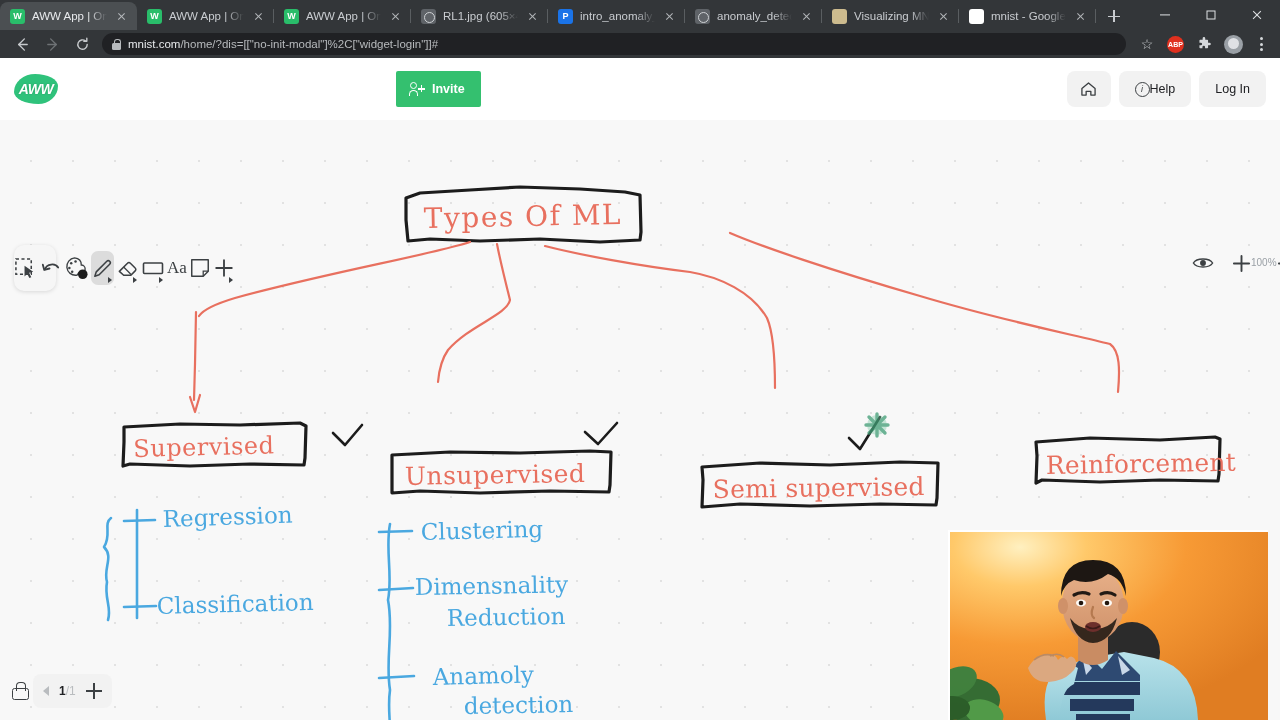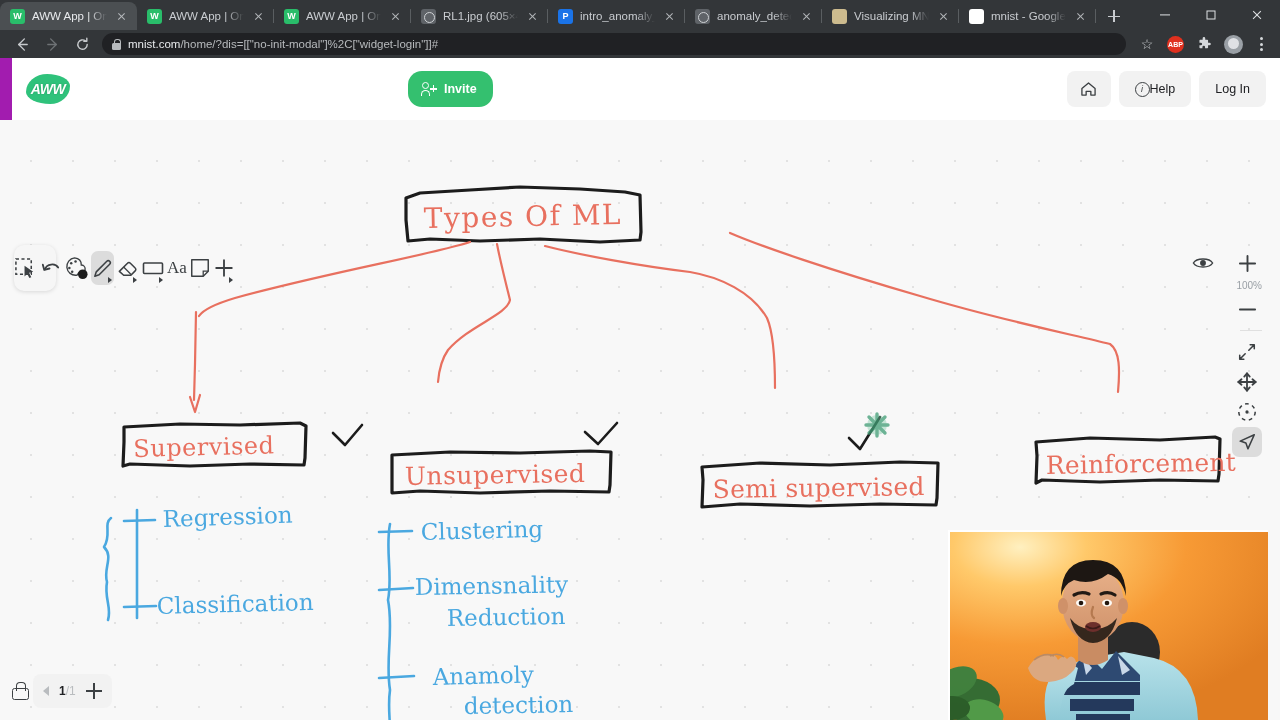--- a/index.html
+++ b/index.html
@@ -59,40 +59,40 @@
   .navright { display:flex; align-items:center; gap:2px; }
   .star { width:26px;height:26px;display:flex;align-items:center;justify-content:center;color:#c7cacd;font-size:14px; }
   .abp { width:17px;height:17px;border-radius:50%;background:#e0301e;color:#fff;font-size:7px;font-weight:bold;display:flex;align-items:center;justify-content:center;margin:0 5px; }
   .puzzle { width:26px;height:26px;display:flex;align-items:center;justify-content:center;color:#d5d8db;font-size:13px; }
   .avatar2 { width:19px;height:19px;border-radius:50%;background:#9aa0a6;margin:0 5px;overflow:hidden;position:relative; }
   .avatar2:after{content:"";position:absolute;left:4px;top:3px;width:11px;height:11px;border-radius:50%;background:#dfe1e5;}
   .kebab { width:22px;height:26px;display:flex;flex-direction:column;align-items:center;justify-content:center;gap:2.5px; }
   .kebab span{width:3px;height:3px;border-radius:50%;background:#d5d8db;}
 
   
-  #app { position:absolute; left:0; top:58px; width:1280px; height:526px; background:#a21caf;padding-left:12px; }
+  #app { position:absolute; left:0; top:58px; width:1280px; height:526px; background:#5eead4; }
   #appheader { position:relative; height:62px; background:#fff; z-index:5; }
   #logo { position:absolute; left:14px; top:16px; width:44px; height:30px;
           display:flex; align-items:center; justify-content:center;
           font-size:14px; font-weight:bold; font-style:italic; color:#fff;
           background:#2fc27b;
           border-radius:48% 52% 45% 55% / 60% 40% 60% 40%;
           letter-spacing:-.5px; text-shadow:0 0 2px rgba(0,0,0,.2); }
   #boardbar { position:absolute; left:75px; top:13px; height:36px; background:#f2f2f2; border-radius:8px; display:flex; align-items:center; }
   #boardname { width:172px; padding:0 8px 0 10px; position:relative; }
   #boardname .bn-title { font-size:12.5px; color:#202124; line-height:14px; }
   #boardname .bn-sub { margin-top:2px; font-size:8.5px; color:#9aa0a6; border:1px solid #d8d8d8; border-radius:2px; display:inline-block; padding:1px 4px; }
   #boardname .caret { position:absolute; right:8px; top:13px; width:0;height:0;border-left:5px solid transparent;border-right:5px solid transparent;border-top:6px solid #202124; }
   .vdiv { width:1px; height:22px; background:#dcdcdc; }
   #exportbtn { display:flex; align-items:center; gap:8px; padding:0 14px 0 13px; font-size:12.5px; font-weight:bold; color:#202124; }
   .dl-icon { width:12px; height:14px; position:relative; }
   .dl-icon:before{content:"";position:absolute;left:5px;top:0;width:1.6px;height:9px;background:#202124;}
   .dl-icon:after{content:"";position:absolute;left:1.5px;top:5.5px;width:6px;height:6px;border-left:1.6px solid #202124;border-bottom:1.6px solid #202124;transform:rotate(-45deg);}
   .dl-base{position:absolute;left:0;bottom:0;width:12px;height:1.6px;background:#202124;}
-  #invitebtn { position:absolute; left:396px; top:13px; height:36px; background:#34c06f; border-radius:14px;
+  #invitebtn { position:absolute; left:396px; top:13px; height:36px; background:#34c06f; border-radius:2px;
                display:flex; align-items:center; gap:7px; padding:0 16px 0 13px; color:#fff; font-size:12.5px; font-weight:bold; }
   .person-add { width:16px; height:14px; position:relative; }
   .person-add .head{position:absolute;left:1px;top:0;width:7px;height:7px;border:1.5px solid #fff;border-radius:50%;}
   .person-add .body{position:absolute;left:0;top:8px;width:9px;height:6px;border:1.5px solid #fff;border-bottom:none;border-radius:5px 5px 0 0;}
   .person-add .plus:before{content:"";position:absolute;right:0;top:6px;width:7px;height:1.5px;background:#fff;}
   .person-add .plus:after{content:"";position:absolute;right:2.7px;top:3.3px;width:1.5px;height:7px;background:#fff;}
   #headerright { position:absolute; right:14px; top:13px; display:flex; align-items:center; gap:8px; }
   .hbtn { height:36px; background:#f2f2f2; border-radius:8px; display:flex; align-items:center; justify-content:center; gap:0; font-size:12.5px; color:#202124; }
   #homebtn { width:44px; }
   #helpbtn { padding:0 16px; }
@@ -112,21 +112,21 @@
   
   #leftrail { position:absolute; left:14px; top:125px; width:42px;
               background:#f6f6f6; border-radius:10px; box-shadow:0 1px 4px rgba(0,0,0,.13);
               padding:6px 0; display:flex; flex-direction:row; align-items:center; gap:2px; z-index:6; }
   .tool { width:34px; height:34px; border-radius:7px; position:relative; display:flex; align-items:center; justify-content:center; }
   .tool.sel { background:#dcdcdc; }
   .tool .arw { position:absolute; right:2px; bottom:2px; width:0;height:0;
                border-top:3.5px solid transparent;border-bottom:3.5px solid transparent;border-left:4.5px solid #3c4043; }
 
   
-  #rightrail { position:absolute; right:18px; top:128px; width:30px; display:flex; flex-direction:column; align-items:flex-end; z-index:6; }
+  #rightrail { position:absolute; right:18px; top:128px; width:30px; display:flex; flex-direction:row; align-items:center; z-index:6; }
   .rbtn { width:30px; height:30px; display:flex; align-items:center; justify-content:center; position:relative; border-radius:7px; }
   .rbtn.sel { background:#dcdcdc; }
   #zoomlabel { font-size:10px; color:#9aa0a6; height:16px; line-height:16px; }
   .rdiv { width:22px; height:1px; background:#e0e0e0; margin:6px 0; }
   #eyebtn { position:absolute; right:62px; top:128px; width:30px; height:30px; display:flex; align-items:center; justify-content:center; z-index:6; }
 
   
   #pager { position:absolute; left:12px; bottom:12px; display:flex; align-items:center; gap:6px; z-index:6; }
   .lock-ic { width:15px; height:18px; position:relative; }
   .lock-ic:before{content:"";position:absolute;left:0;bottom:0;width:15px;height:10px;border:1.5px solid #3c4043;border-radius:2.5px;}

